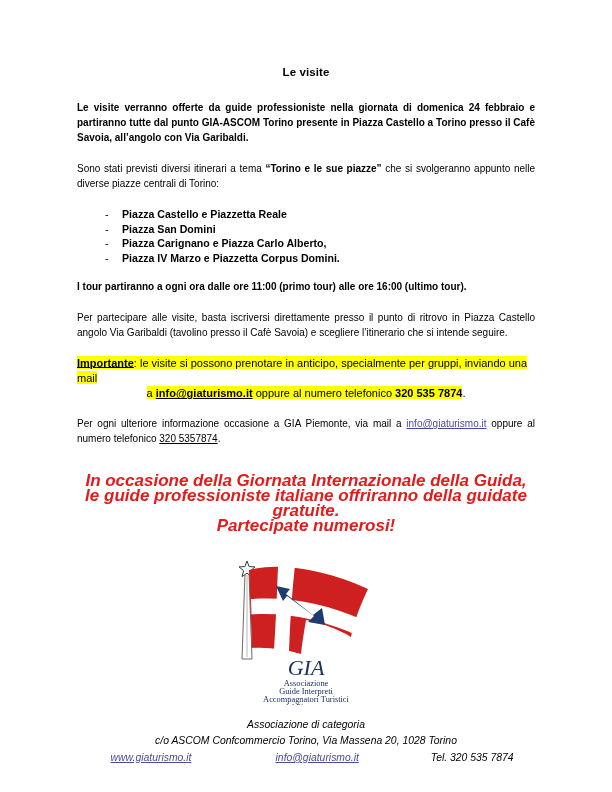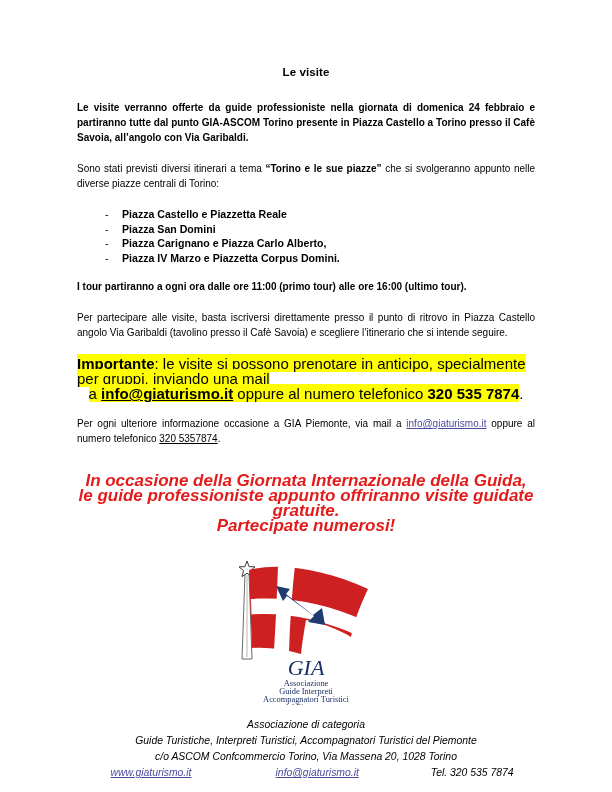--- a/index.html
+++ b/index.html
@@ -78,21 +78,21 @@
   }
   .itinerary-list li .dash {
     position: absolute;
     left: 28px;
     top: 0;
     font-weight: normal;
   }
 
   
   .highlight-block {
-    font-size: 15px;
+    font-size: 11px;
     line-height: 15.4px;
     margin: 0;
   }
   .highlight-block .line1 { text-align: left; }
   .highlight-block .line2 { text-align: center; }
   .hl {
     background-color: #ffff00;
     padding: 0.5px 0;
     box-decoration-break: clone;
     -webkit-box-decoration-break: clone;
@@ -201,21 +201,21 @@
     </div>
 
     <div class="sp-7"></div>
 
     <p class="para"><span>Per ogni ulteriore informazione occasione a GIA Piemonte, via mail a </span><span class="link">info@giaturismo.it</span><span> oppure al numero telefonico </span><span class="tel-underline">320 5357874</span><span>.</span></p>
 
     <div class="sp-9"></div>
 
     <div class="red-callout">
       <div>In occasione della Giornata Internazionale della Guida,</div>
-      <div>le guide professioniste appunto offriranno visite guidate gratuite.</div>
+      <div>le guide professioniste italiane offriranno della guidate gratuite.</div>
       <div>Partecipate numerosi!</div>
     </div>
 
     <div class="logo-wrap">
       <div class="logo">
         <svg width="176" height="146" viewBox="0 0 176 146" xmlns="http://www.w3.org/2000/svg">
 
           <g>
             <path d="M27 14 L31 14 L34 100 L24 100 Z" fill="#ffffff" stroke="#6a6a6a" stroke-width="1"></path>
             <path d="M29 16 L29 98" stroke="#9a9a9a" stroke-width="0.7" fill="none"></path>
@@ -254,21 +254,20 @@
           <text x="88" y="127" text-anchor="middle" font-family="'Liberation Serif', serif" font-size="8.4" fill="#1a2f63">Associazione</text>
           <text x="88" y="135" text-anchor="middle" font-family="'Liberation Serif', serif" font-size="8.4" fill="#1a2f63">Guide Interpreti</text>
           <text x="88" y="143" text-anchor="middle" font-family="'Liberation Serif', serif" font-size="8.4" fill="#1a2f63">Accompagnatori Turistici</text>
           <text x="88" y="151" text-anchor="middle" font-family="'Liberation Serif', serif" font-size="8.4" fill="#1a2f63">del Piemonte</text>
         </svg>
       </div>
     </div>
 
     <div class="footer">
       <div>Associazione di categoria</div>
-      <div>Guide Turistiche, Interpreti Turistici, Accompagnatori Turistici del Piemonte</div>
       <div>c/o ASCOM Confcommercio Torino, Via Massena 20, 1028 Torino</div>
       <div class="row-links">
         <div class="cell-a"><span class="flink">www.giaturismo.it</span></div>
         <div class="cell-b"><span class="flink">info@giaturismo.it</span></div>
         <div class="cell-c"><span class="tel">Tel. 320 535 7874</span></div>
       </div>
     </div>
 
   </div>
 </div>

